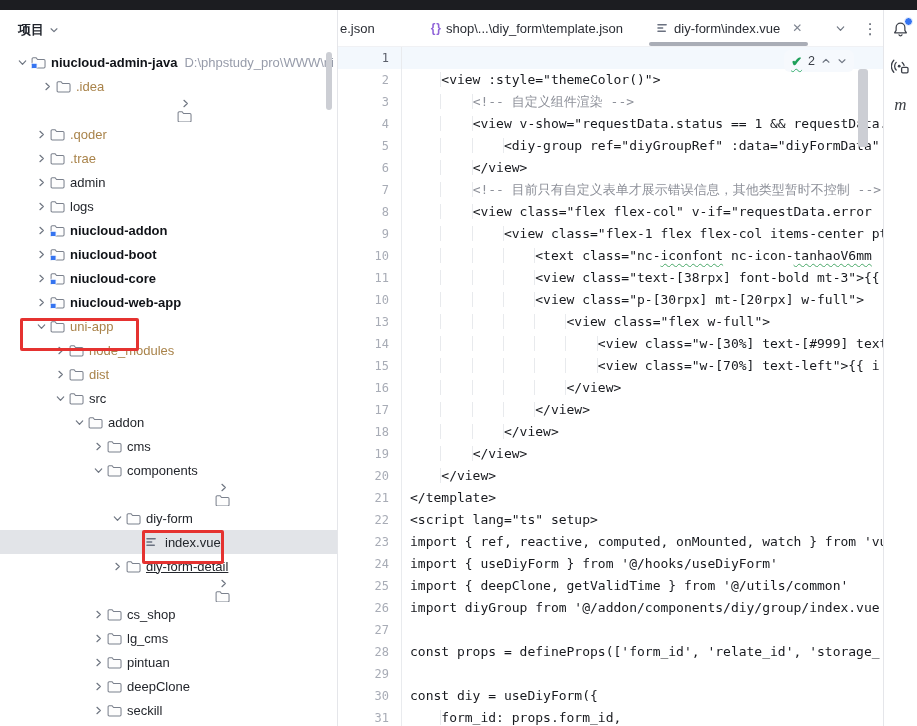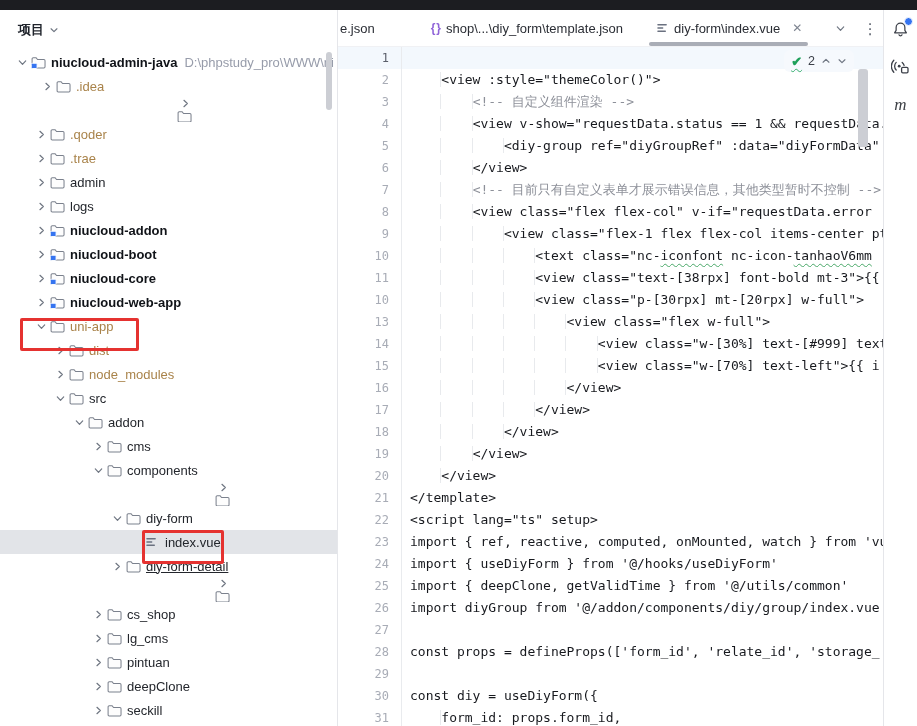--- a/index.html
+++ b/index.html
@@ -242,34 +242,34 @@
             <span class="tchev">
               <svg width="11" height="11" viewBox="0 0 12 12">
                 <path d="M4.3 2.5 L8 6 L4.3 9.5" stroke="#6f7682" stroke-width="1.3" fill="none" stroke-linecap="round" stroke-linejoin="round"></path>
               </svg>
             </span>
             <span class="ticon">
               <svg width="16" height="15" viewBox="0 0 16 16">
                 <path d="M1.7 4.2 c0-.7.5-1.2 1.2-1.2 h3.2 l1.4 1.8 h6.8 c.7 0 1.2.5 1.2 1.2 v6.6 c0 .7-.5 1.2-1.2 1.2 H2.9 c-.7 0-1.2-.5-1.2-1.2 z" fill="#fdfdfd" stroke="#7b818d" stroke-width="1.1" stroke-linejoin="round"></path>
               </svg>
             </span>
+            <span class="tlabel excluded">node_modules</span>
+          </div>
+          <div class="trow" style="padding-left: 52px;">
+            <span class="tchev">
+              <svg width="11" height="11" viewBox="0 0 12 12">
+                <path d="M4.3 2.5 L8 6 L4.3 9.5" stroke="#6f7682" stroke-width="1.3" fill="none" stroke-linecap="round" stroke-linejoin="round"></path>
+              </svg>
+            </span>
+            <span class="ticon">
+              <svg width="16" height="15" viewBox="0 0 16 16">
+                <path d="M1.7 4.2 c0-.7.5-1.2 1.2-1.2 h3.2 l1.4 1.8 h6.8 c.7 0 1.2.5 1.2 1.2 v6.6 c0 .7-.5 1.2-1.2 1.2 H2.9 c-.7 0-1.2-.5-1.2-1.2 z" fill="#fdfdfd" stroke="#7b818d" stroke-width="1.1" stroke-linejoin="round"></path>
+              </svg>
+            </span>
             <span class="tlabel excluded">dist</span>
-          </div>
-          <div class="trow" style="padding-left: 52px;">
-            <span class="tchev">
-              <svg width="11" height="11" viewBox="0 0 12 12">
-                <path d="M4.3 2.5 L8 6 L4.3 9.5" stroke="#6f7682" stroke-width="1.3" fill="none" stroke-linecap="round" stroke-linejoin="round"></path>
-              </svg>
-            </span>
-            <span class="ticon">
-              <svg width="16" height="15" viewBox="0 0 16 16">
-                <path d="M1.7 4.2 c0-.7.5-1.2 1.2-1.2 h3.2 l1.4 1.8 h6.8 c.7 0 1.2.5 1.2 1.2 v6.6 c0 .7-.5 1.2-1.2 1.2 H2.9 c-.7 0-1.2-.5-1.2-1.2 z" fill="#fdfdfd" stroke="#7b818d" stroke-width="1.1" stroke-linejoin="round"></path>
-              </svg>
-            </span>
-            <span class="tlabel excluded">node_modules</span>
           </div>
           <div class="trow" style="padding-left: 52px;">
             <span class="tchev">
               <svg width="11" height="11" viewBox="0 0 12 12">
                 <path d="M2.5 4.3 L6 8 L9.5 4.3" stroke="#6f7682" stroke-width="1.3" fill="none" stroke-linecap="round" stroke-linejoin="round"></path>
               </svg>
             </span>
             <span class="ticon">
               <svg width="16" height="15" viewBox="0 0 16 16">
                 <path d="M1.7 4.2 c0-.7.5-1.2 1.2-1.2 h3.2 l1.4 1.8 h6.8 c.7 0 1.2.5 1.2 1.2 v6.6 c0 .7-.5 1.2-1.2 1.2 H2.9 c-.7 0-1.2-.5-1.2-1.2 z" fill="#fdfdfd" stroke="#7b818d" stroke-width="1.1" stroke-linejoin="round"></path>

